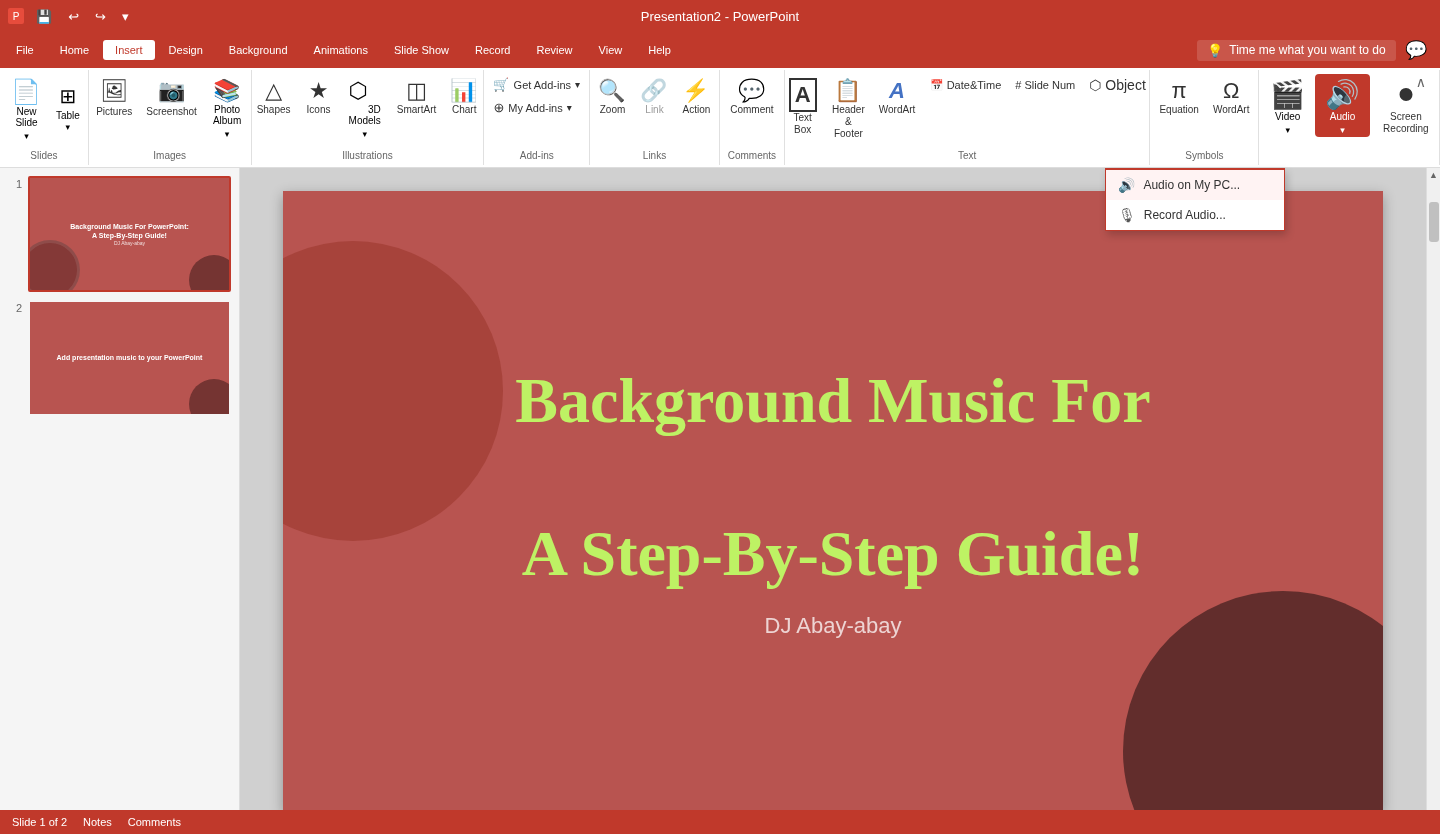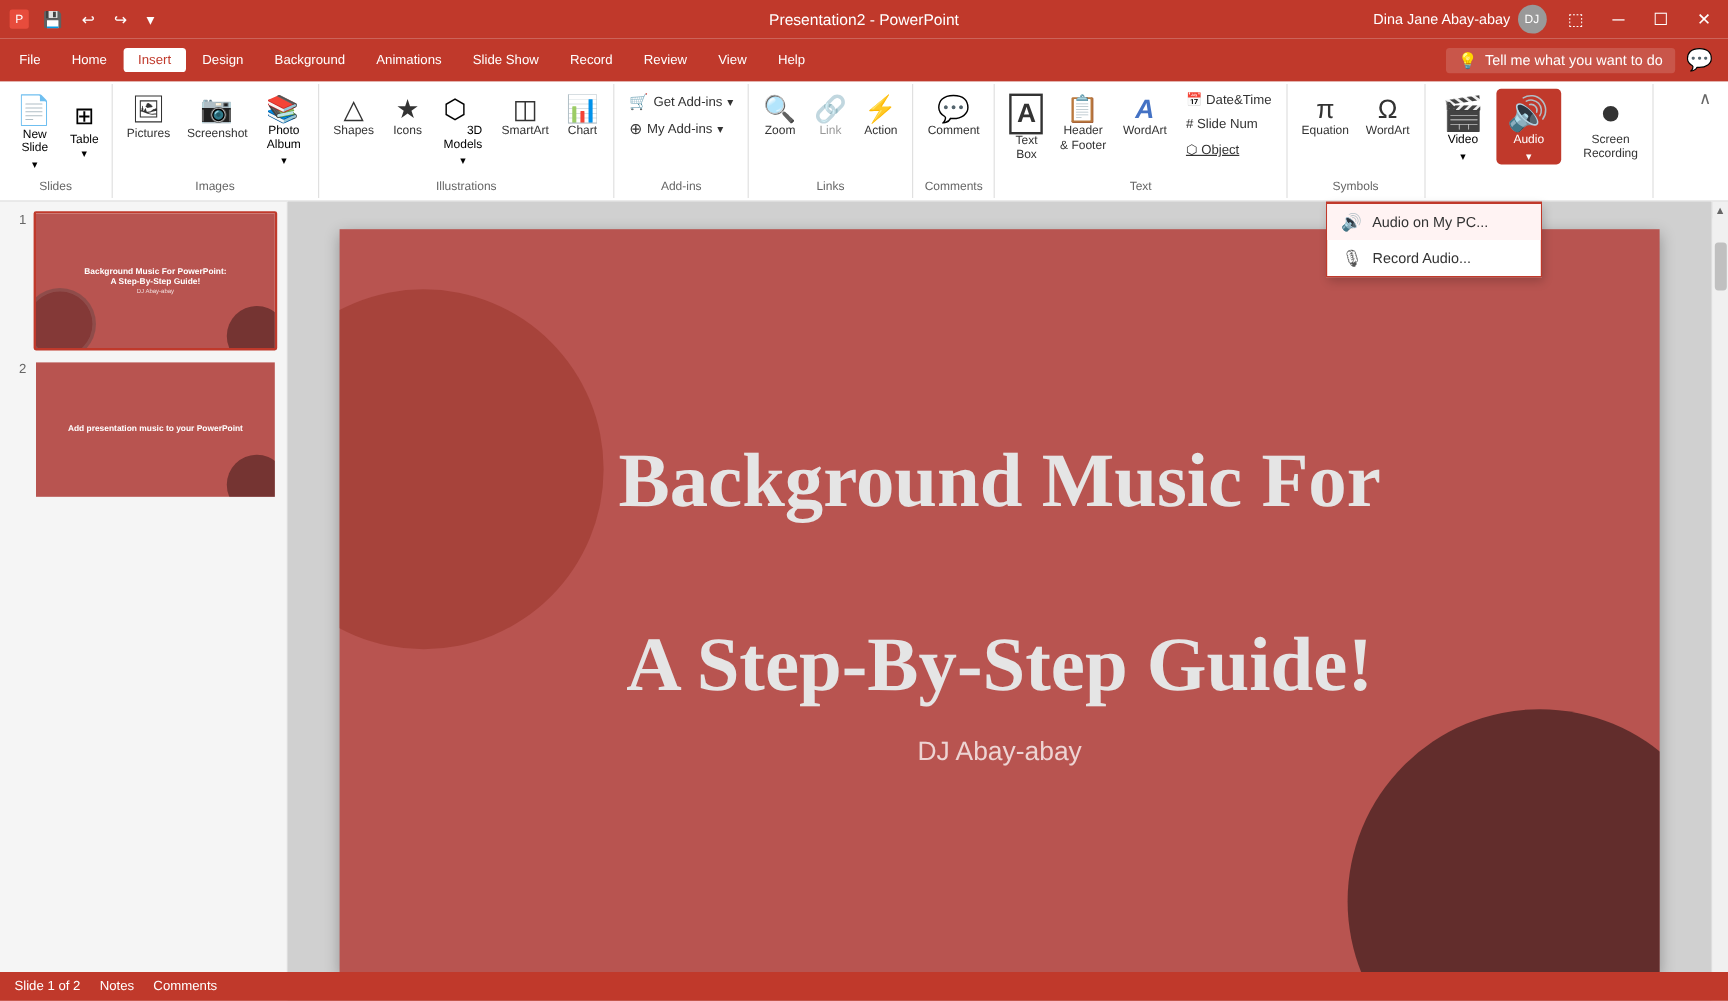--- a/index.html
+++ b/index.html
@@ -122,21 +122,21 @@
       border-radius: 3px 3px 0 0;
     }
     .ribbon-btn-split-bottom {
       padding: 1px 6px 2px;
       font-size: 9px;
       border-radius: 0 0 3px 3px;
       display: flex; align-items: center; gap: 2px;
     }
     .ribbon-vertical {
       display: flex;
-      flex-direction: column;
+      flex-direction: row;
       gap: 2px;
       justify-content: center;
     }
     .highlighted-btn {
       background: #c0392b !important;
       color: white !important;
       border-radius: 4px;
     }
     .addins-group { display: flex; flex-direction: column; gap: 2px; justify-content: center; }
 
@@ -244,21 +244,21 @@
     }
     .slide-content {
       display: flex;
       flex-direction: column;
       align-items: center;
       justify-content: center;
       height: 100%;
       gap: 20px;
     }
     .slide-main-title {
-      color: #e5e5e5;
+      color: #bef264;
       font-size: 64px;
       font-weight: bold;
       text-align: center;
       line-height: 1.2;
       font-family: Georgia, serif;
     }
     .slide-author {
       color: rgba(255,255,255,0.75);
       font-size: 22px;
       text-align: center;
@@ -341,47 +341,37 @@
 
 <div class="title-bar">
   <div class="title-bar-left">
     <div class="title-icon">P</div>
     <span class="qat-btn">💾</span>
     <span class="qat-btn">↩</span>
     <span class="qat-btn">↪</span>
     <span class="qat-btn">▾</span>
   </div>
   <div class="title-bar-center">Presentation2 - PowerPoint</div>
-  <div class="title-bar-right">
-    <div class="user-section">
-      <span>Dina Jane Abay-abay</span>
-      <div class="user-avatar">DJ</div>
-    </div>
-    <span class="titlebar-btn">⬚</span>
-    <span class="titlebar-btn">─</span>
-    <span class="titlebar-btn">☐</span>
-    <span class="titlebar-btn titlebar-close">✕</span>
-  </div>
 </div>
 
 <div class="menu-bar">
   <div class="menu-item">File</div>
   <div class="menu-item">Home</div>
   <div class="menu-item active">Insert</div>
   <div class="menu-item">Design</div>
   <div class="menu-item">Background</div>
   <div class="menu-item">Animations</div>
   <div class="menu-item">Slide Show</div>
   <div class="menu-item">Record</div>
   <div class="menu-item">Review</div>
   <div class="menu-item">View</div>
   <div class="menu-item">Help</div>
   <div class="menu-search">
     <span class="menu-search-icon">💡</span>
-    <span>Tell me what you want to do</span>
+    <span>Time me what you want to do</span>
   </div>
   <span style="color:white;font-size:18px;padding:2px 8px;cursor:pointer;">💬</span>
 </div>
 
 <div class="ribbon">
 
   <div class="ribbon-group">
     <div class="ribbon-group-inner">
       <div class="ribbon-btn-split">
         <div class="ribbon-btn-split-top">
@@ -507,21 +497,21 @@
         <div style="font-size:22px;">📋</div>
         <div class="label">Header<br>&amp; Footer</div>
       </div>
       <div class="ribbon-btn">
         <div style="font-size:22px; font-style:italic; color:#4472c4; font-weight:bold;">A</div>
         <div class="label">WordArt</div>
       </div>
       <div class="ribbon-vertical" style="margin-left:2px;">
         <div class="ribbon-btn-small" style="font-size:11px;">📅 Date&amp;Time</div>
         <div class="ribbon-btn-small" style="font-size:11px;"># Slide Num</div>
-        <div class="ribbon-btn-small" style="font-size:11px;text-decoration:underline;">⬡ Object</div>
+        <div class="ribbon-btn-small" style="font-size:14px;">⬡ Object</div>
       </div>
     </div>
     <div class="ribbon-group-label">Text</div>
   </div>
 
   <div class="ribbon-group">
     <div class="ribbon-group-inner">
       <div class="ribbon-btn">
         <div style="font-size:22px;">π</div>
         <div class="label">Equation</div>

